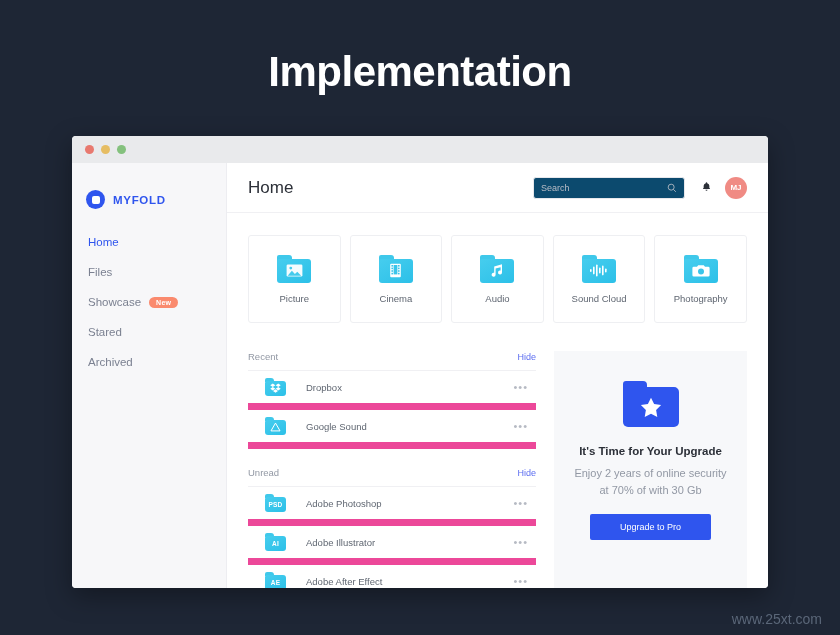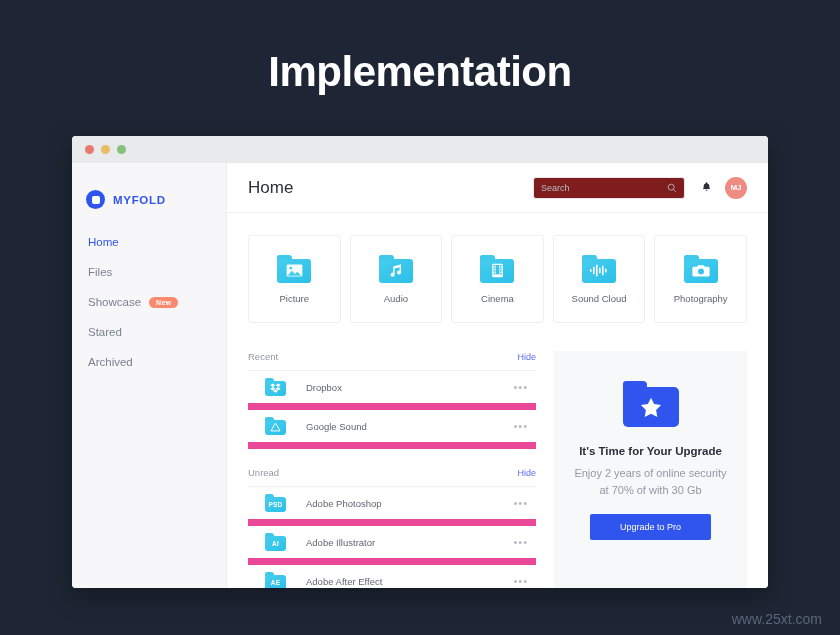--- a/index.html
+++ b/index.html
@@ -80,21 +80,21 @@
   
   .main { flex: 1; display: flex; flex-direction: column; min-width: 0; background: #ffffff; }
   .topbar {
     height: 50px; flex: 0 0 50px;
     border-bottom: 1px solid #f0f0f3;
     display: flex; align-items: center; padding: 0 21px;
   }
   .home-title { font-size: 17px; color: #2c3038; flex: 1; }
   .search {
     width: 152px; height: 22px; border: 1px solid #e7e8ec; border-radius: 3px;
-    display: flex; align-items: center; padding: 0 7px; background: #7f1d1d;
+    display: flex; align-items: center; padding: 0 7px; background: #0c4a6e;
   }
   .search input {
     border: 0; outline: 0; flex: 1; font-size: 9px; color: #9aa0ab;
     font-family: "Liberation Sans", sans-serif; background: transparent;
   }
   .search input::placeholder { color: #b8bcc6; }
   .icon-bell { margin-left: 16px; color: #2c3038; font-size: 11px; line-height: 1; }
   .avatar {
     margin-left: 13px; width: 22px; height: 22px; border-radius: 50%;
     background: #f08b84; color: #fff; font-size: 8px; font-weight: bold;
@@ -249,32 +249,20 @@
                 <div class="tab"></div>
                 <div class="body-f">
                   <svg width="17" height="13" viewBox="0 0 18 14">
                       <rect x="0.5" y="0.5" width="17" height="13" rx="1.5" fill="#fff" opacity="0.95"></rect>
                       <circle cx="5" cy="4.4" r="1.5" fill="#44cbed"></circle>
                       <path d="M1.6 12.6l4.6-5.2 3.2 3.5 2.6-2.6 4.2 4.3z" fill="#44cbed"></path>
                     </svg>
                 </div>
               </div>
               <div class="card-label">Picture</div>
-            </div>
-
-            <div class="card">
-              <div class="folder">
-                <div class="tab"></div>
-                <div class="body-f">
-                  <svg width="14" height="15" viewBox="0 0 14 15">
-                      <path d="M12 1.2v8.3a2 2 0 1 1-1.4-1.9V4.2L5.6 5.4v6.3a2 2 0 1 1-1.4-1.9V3.4z" fill="#fff"></path>
-                    </svg>
-                </div>
-              </div>
-              <div class="card-label">Audio</div>
             </div>
 
             <div class="card">
               <div class="folder">
                 <div class="tab"></div>
                 <div class="body-f">
                   <svg width="15" height="15" viewBox="0 0 15 15">
                       <rect x="2.2" y="0.8" width="10.6" height="13.4" rx="1" fill="#fff"></rect>
                       <g fill="#3ac5ea">
                         <rect x="3.4" y="2" width="1.6" height="1.6"></rect>
@@ -284,20 +272,32 @@
                         <rect x="10" y="2" width="1.6" height="1.6"></rect>
                         <rect x="10" y="4.6" width="1.6" height="1.6"></rect>
                         <rect x="10" y="7.2" width="1.6" height="1.6"></rect>
                         <rect x="10" y="9.8" width="1.6" height="1.6"></rect>
                         <rect x="5.6" y="2" width="3.8" height="9.4"></rect>
                       </g>
                     </svg>
                 </div>
               </div>
               <div class="card-label">Cinema</div>
+            </div>
+
+            <div class="card">
+              <div class="folder">
+                <div class="tab"></div>
+                <div class="body-f">
+                  <svg width="14" height="15" viewBox="0 0 14 15">
+                      <path d="M12 1.2v8.3a2 2 0 1 1-1.4-1.9V4.2L5.6 5.4v6.3a2 2 0 1 1-1.4-1.9V3.4z" fill="#fff"></path>
+                    </svg>
+                </div>
+              </div>
+              <div class="card-label">Audio</div>
             </div>
 
             <div class="card">
               <div class="folder">
                 <div class="tab"></div>
                 <div class="body-f">
                   <svg width="18" height="13" viewBox="0 0 18 13">
                       <g fill="#fff">
                         <rect x="0" y="5" width="1.6" height="3" rx="0.8"></rect>
                         <rect x="3" y="2.6" width="1.6" height="7.8" rx="0.8"></rect>

